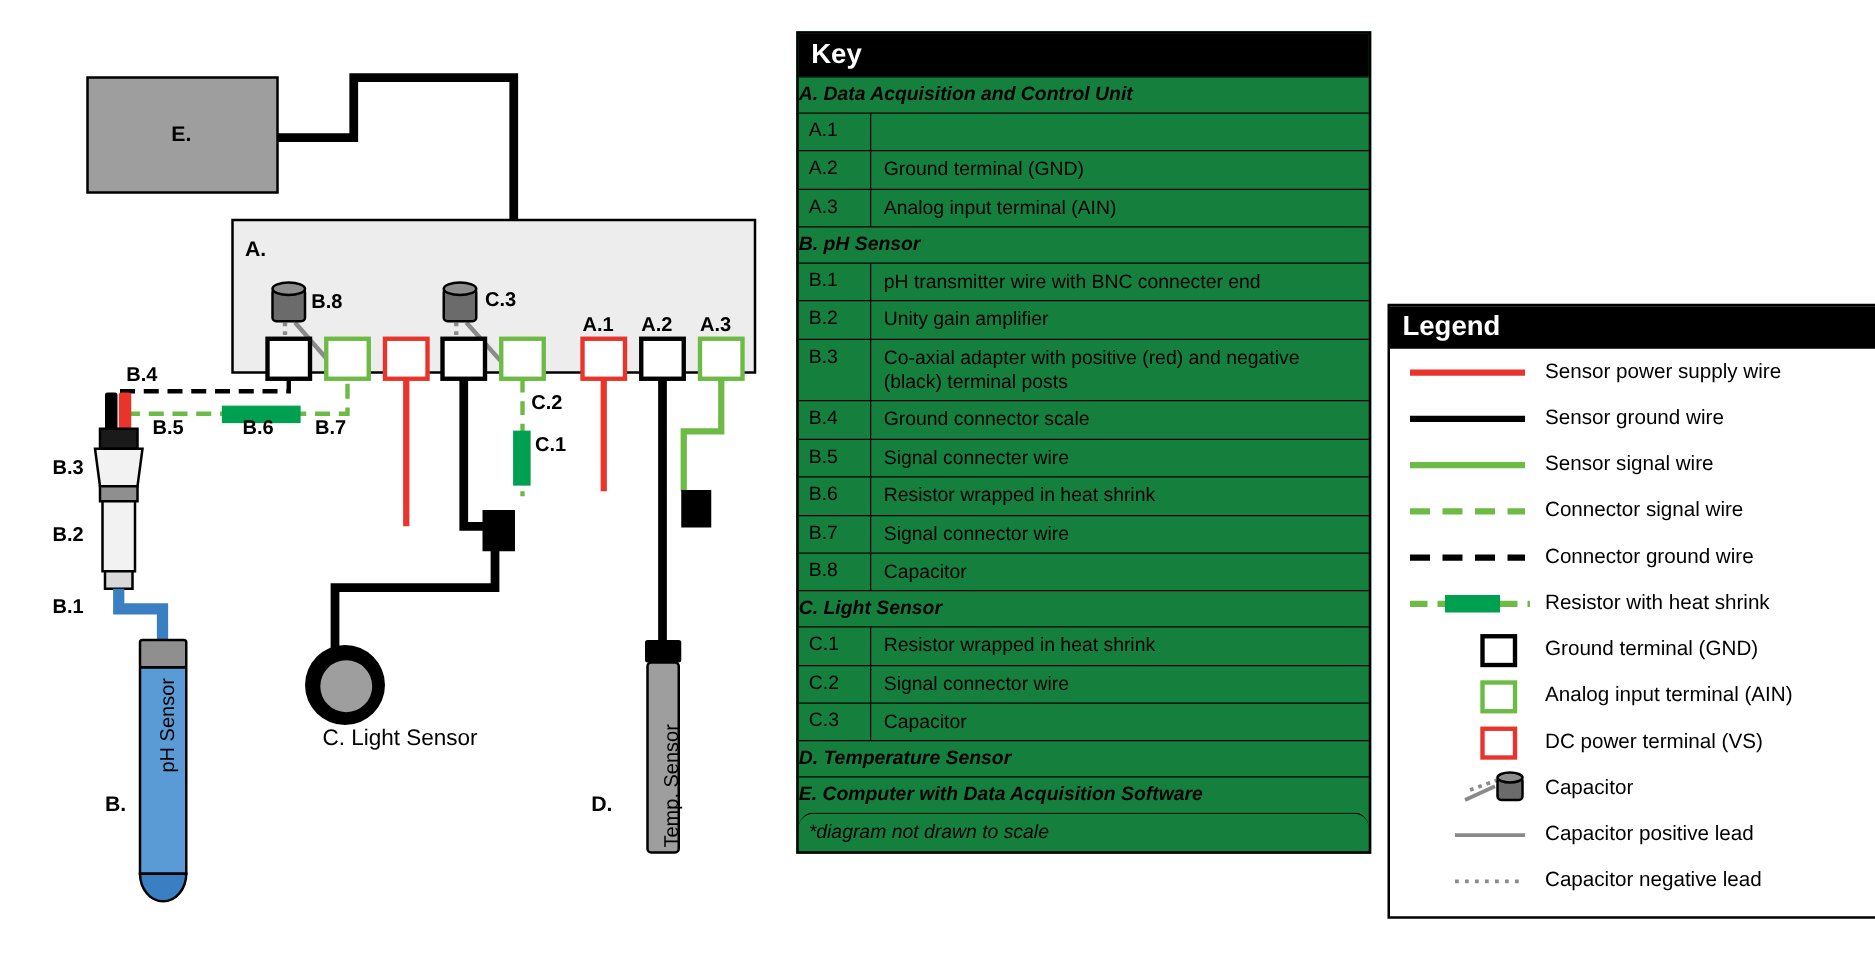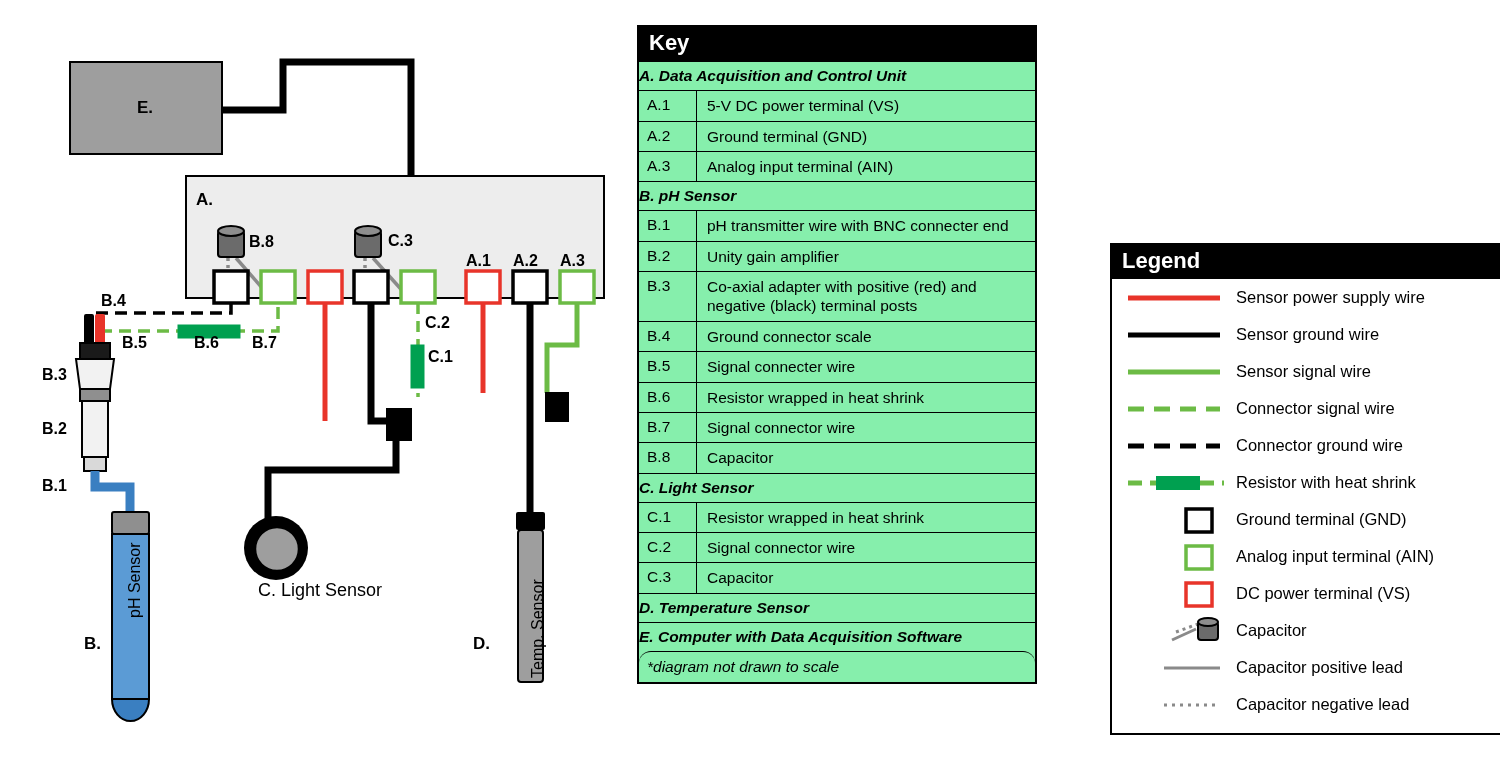--- a/index.html
+++ b/index.html
@@ -44,24 +44,24 @@
     font-weight: bold;
     white-space: nowrap;
     transform-origin: 0 0;
     transform: rotate(-90deg);
   }
 
   
   #key {
     position: absolute;
     left: 637px; top: 25px;
-    width: 400px;
+    width: 460px;
     border: 2px solid #000;
     box-sizing: border-box;
-    background: #86efac;
+    background: #15803d;
   }
   #key .key-header {
     background: #000;
     color: #fff;
     font-size: 22px;
     font-weight: bold;
     padding: 4px 10px 6px 10px;
     line-height: 1.1;
   }
   .key-row {
@@ -235,21 +235,20 @@
     <div class="vert-label" style="left:126px; top:618px; font-weight:normal;">pH Sensor</div>
     <div class="vert-label" style="left:529px; top:678px; font-weight:normal;">Temp. Sensor</div>
   </div>
 
   <div id="key">
     <div class="key-header">Key</div>
 
     <div class="key-section">A. Data Acquisition and Control Unit</div>
     <div class="key-row">
       <div class="kcode">A.1</div>
-      <div class="ktext">5-V DC power terminal (VS)</div>
     </div>
     <div class="key-row">
       <div class="kcode">A.2</div>
       <div class="ktext">Ground terminal (GND)</div>
     </div>
     <div class="key-row">
       <div class="kcode">A.3</div>
       <div class="ktext">Analog input terminal (AIN)</div>
     </div>
 

